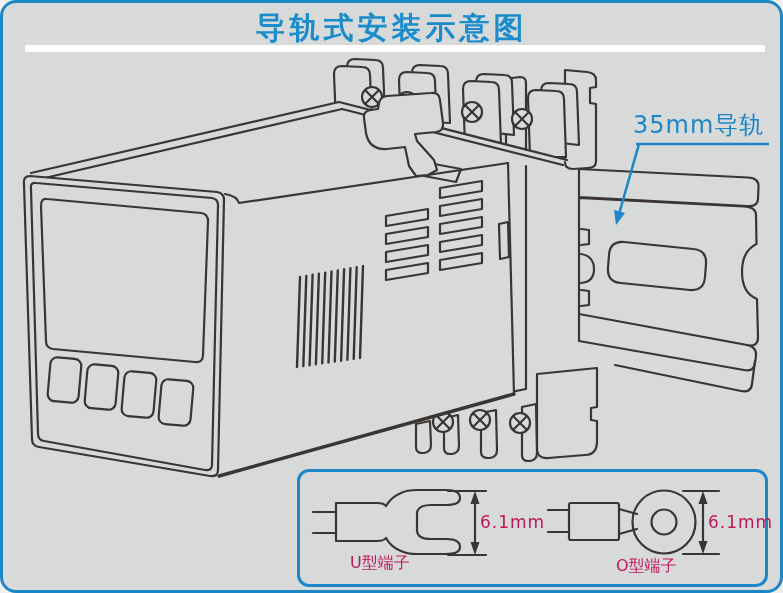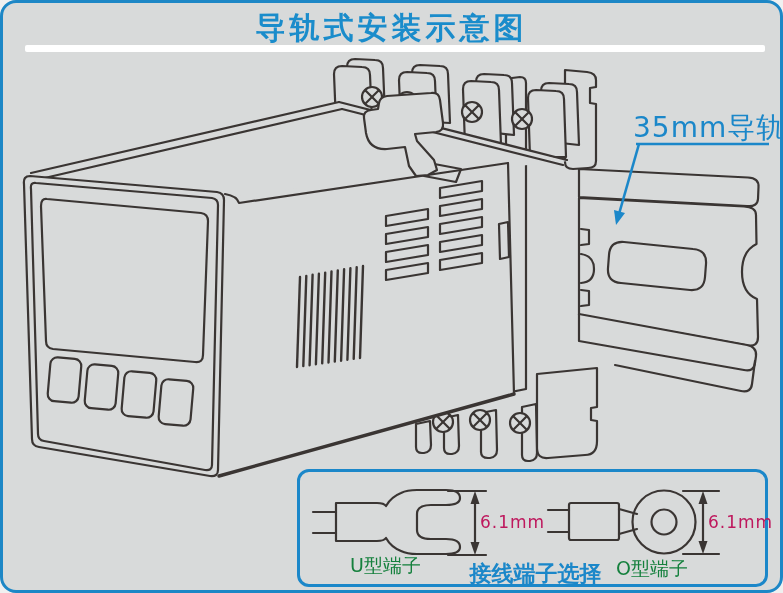--- a/index.html
+++ b/index.html
@@ -9,30 +9,30 @@
     font-family:"DejaVu Sans","Liberation Sans",sans-serif;
   }
   .title{
     position:absolute;top:5px;left:0;width:100%;text-align:center;
     font-size:30px;font-weight:bold;color:#1a8ccb;letter-spacing:4px;
   }
   .divider{position:absolute;left:22px;top:42px;width:740px;height:7px;background:#ffffff;border-radius:2px;}
   .art{position:absolute;left:0;top:0;}
   .rail-label{
     position:absolute;left:630px;top:106px;width:150px;
-    font-size:28px;font-weight:500;color:#1b87c9;letter-spacing:1px;white-space:nowrap;
+    font-size:24px;font-weight:500;color:#1b87c9;letter-spacing:1px;white-space:nowrap;
   }
   .inset-box{
     position:absolute;left:294px;top:466px;width:471px;height:118px;box-sizing:border-box;
     border:3px solid #1b87c9;border-radius:12px;
   }
   .dim-label{position:absolute;font-size:17px;color:#be185d;letter-spacing:1px;white-space:nowrap;}
   .dim-u{left:477px;top:509px;}
   .dim-o{left:705px;top:509px;}
-  .term-label{position:absolute;font-size:19px;color:#15803d;white-space:nowrap;}
+  .term-label{position:absolute;font-size:16px;color:#be185d;white-space:nowrap;}
   .term-u{left:347px;top:550px;}
   .term-o{left:613px;top:553px;text-align:center;}
   .caption{
     position:absolute;left:460px;top:556px;width:145px;text-align:center;
     font-size:22px;font-weight:bold;color:#1b87c9;white-space:nowrap;
   }
   svg .ln{stroke:#3a3533;stroke-width:2.2;fill:none;stroke-linecap:round;stroke-linejoin:round;}
   svg .fl{stroke:#3a3533;stroke-width:2.2;fill:#d8dada;stroke-linecap:round;stroke-linejoin:round;}
   svg .thick{stroke-width:3.4;}
   svg .blue{stroke:#1b87c9;stroke-width:2.6;fill:none;}
@@ -199,15 +199,14 @@
       </g>
     </g>
   </svg>
 
   <div class="rail-label">35mm导轨</div>
 
   <div class="dim-label dim-u">6.1mm</div>
   <div class="dim-label dim-o">6.1mm</div>
   <div class="term-label term-u">U型端子</div>
   <div class="term-label term-o">O型端子</div>
-  <div class="caption">接线端子选择</div>
 
 </div>
 
 </body></html>

